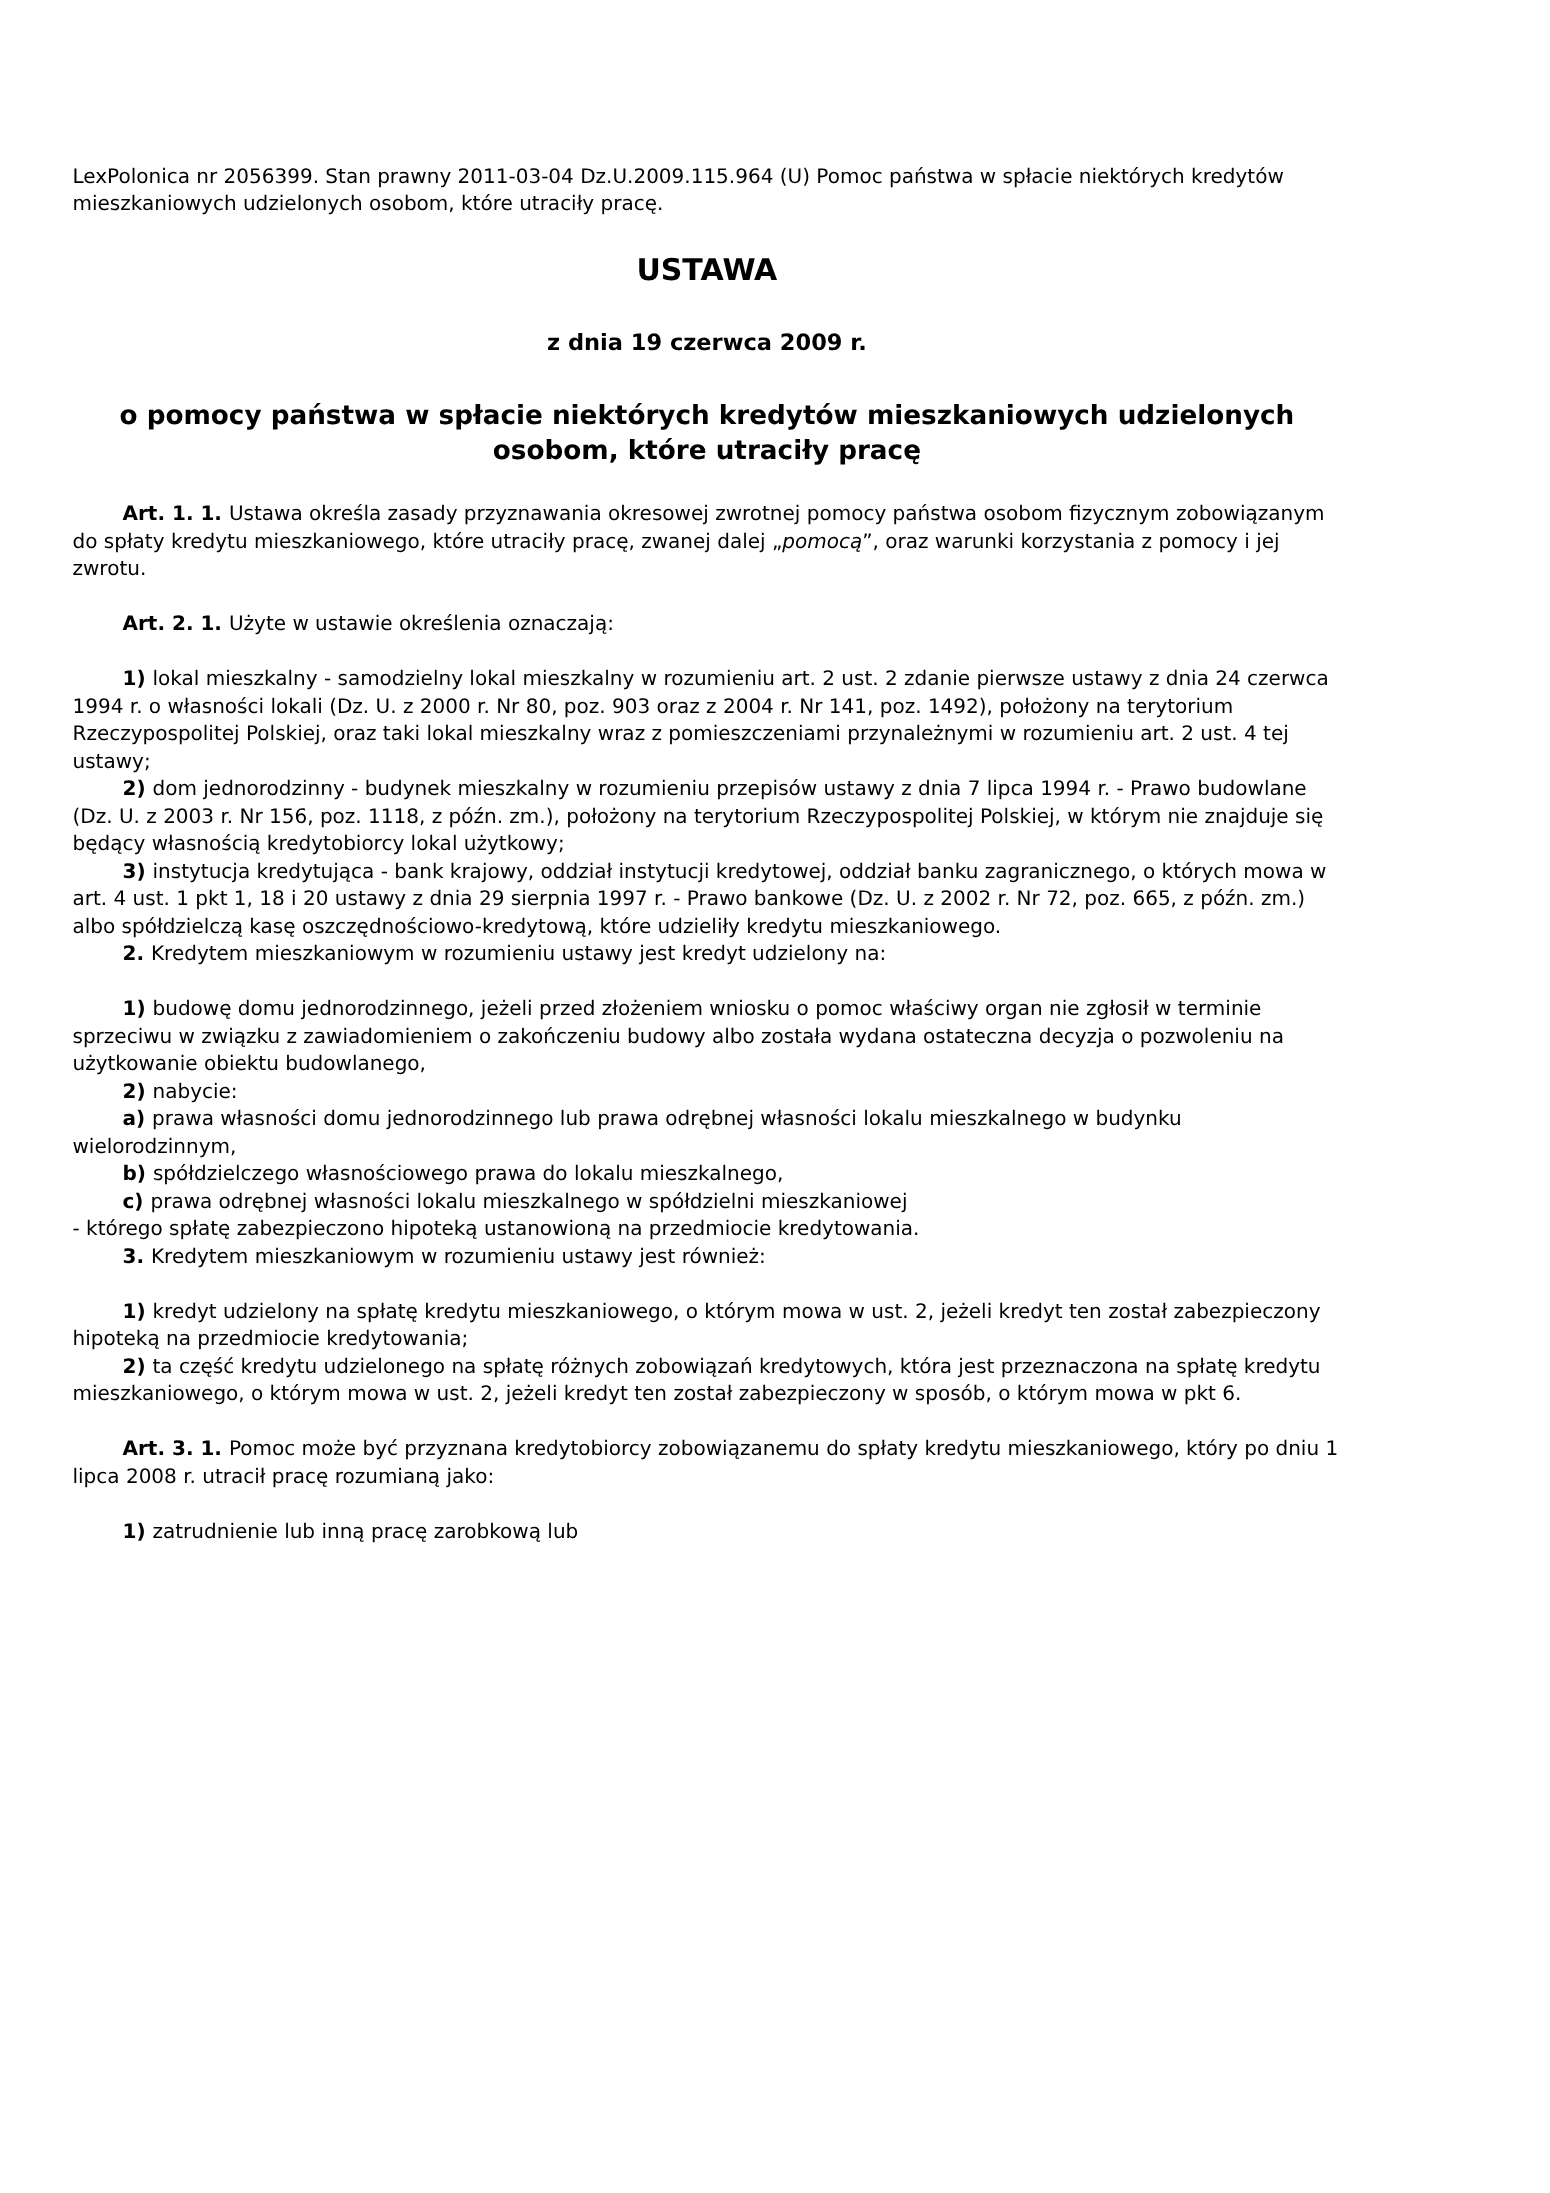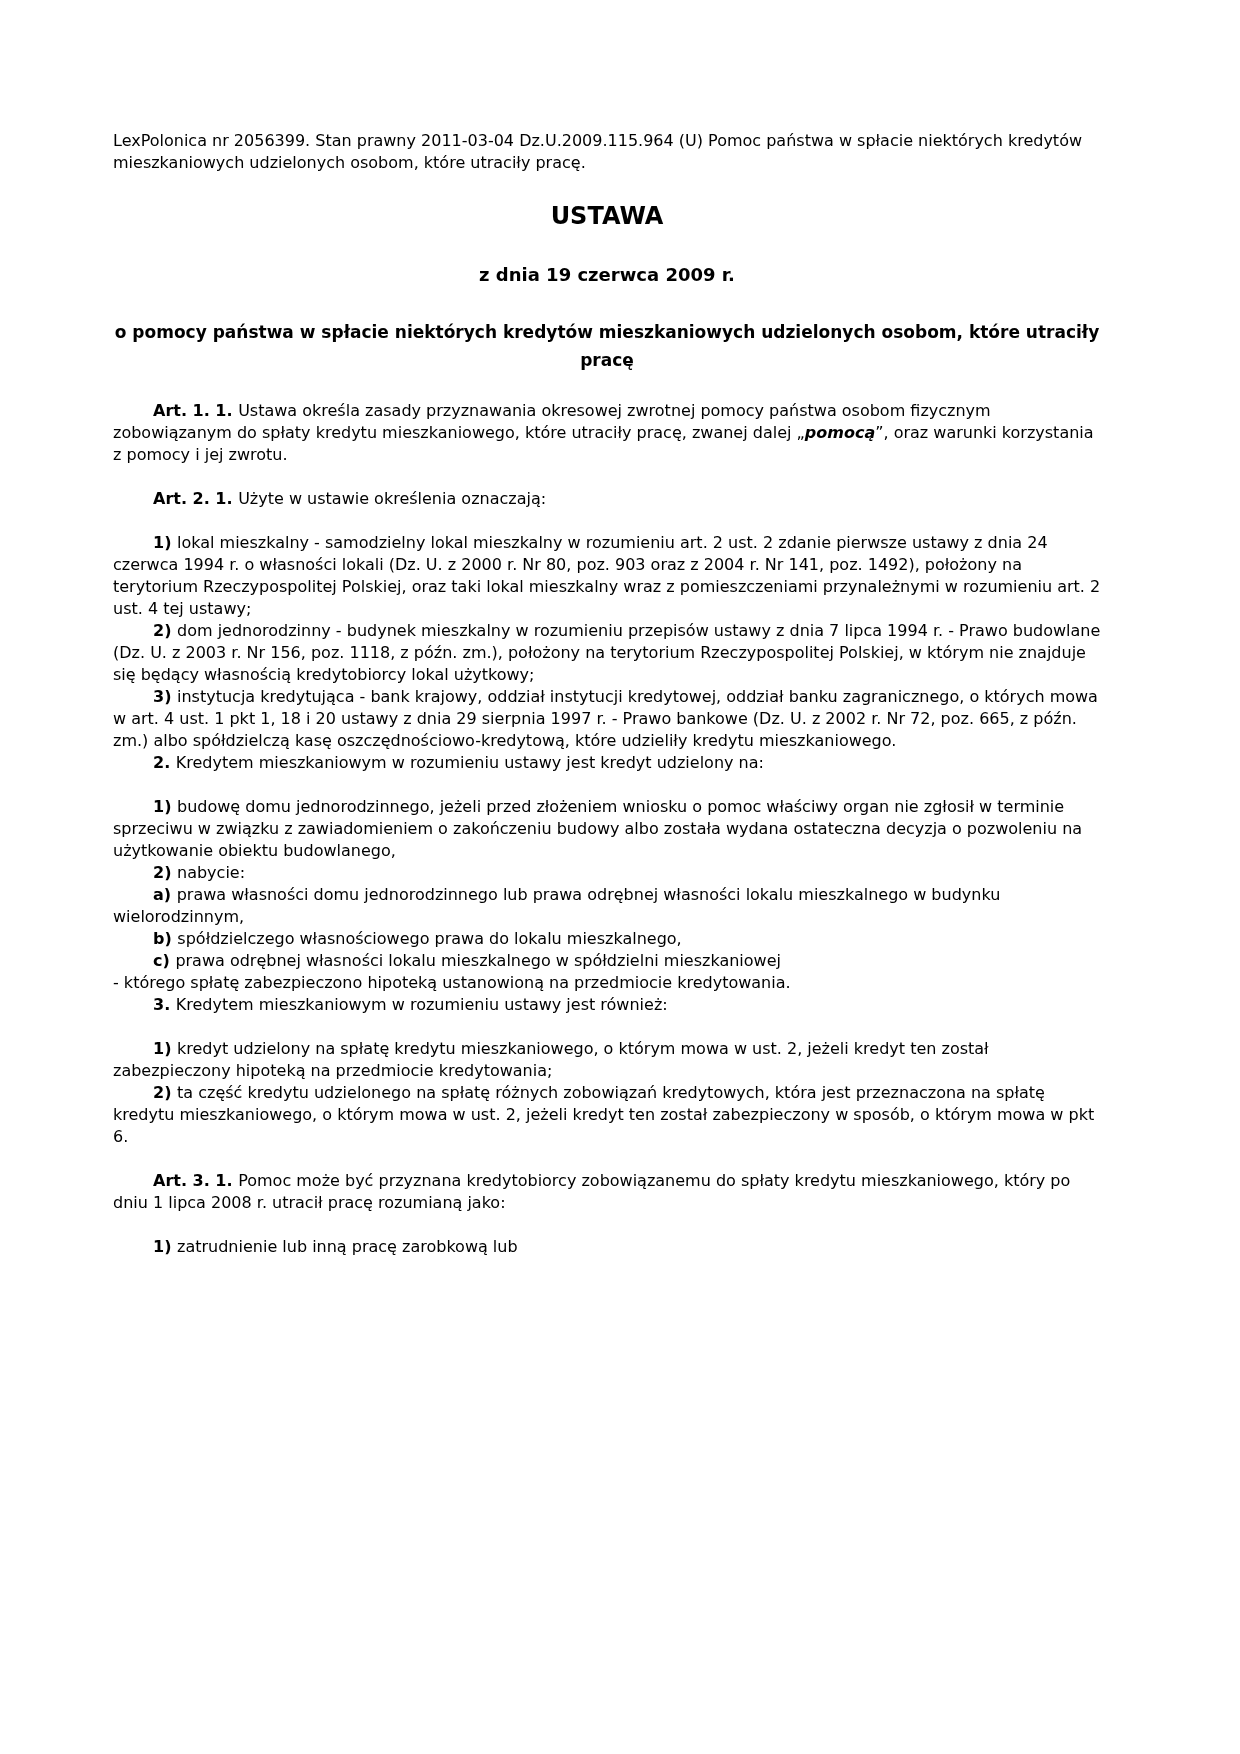--- a/index.html
+++ b/index.html
@@ -11,22 +11,21 @@
     width: 1240px;
     height: 1754px;
     font-family: "DejaVu Sans", "Liberation Sans", sans-serif;
     color: #000000;
     overflow: hidden;
   }
   .page {
     box-sizing: border-box;
     width: 1208px;
     height: 1754px;
-    padding: 130px 135px 40px 85px;
-    margin-left: 28px;
+    padding: 130px 135px 40px 58px;
   }
   .note {
     font-size: 16px;
     line-height: 22px;
     margin: 0;
   }
   .act-title {
     text-align: center;
     font-size: 24px;
     line-height: 28px;
@@ -35,38 +34,38 @@
   }
   .act-date {
     text-align: center;
     font-size: 18px;
     line-height: 26px;
     font-weight: bold;
     margin: 32px 0 0 0;
   }
   .act-subject {
     text-align: center;
-    font-size: 17px;
+    font-size: 21px;
     line-height: 28px;
     font-weight: bold;
     margin: 30px 0 0 0;
   }
   .doc-body {
     margin-top: 26px;
   }
   .para {
     font-size: 16px;
     line-height: 22px;
     margin: 0;
     text-align: left;
   }
   .para.indent { text-indent: 40px; }
   .para.gap    { margin-top: 22px; }
   .b { font-weight: bold; }
-  .i { font-style: italic; font-weight: bold; }
+  .i { font-style: italic; }
 </style>
 </head>
 <body>
 
 <div class="page">
   <p class="note">LexPolonica nr 2056399. Stan prawny 2011-03-04 Dz.U.2009.115.964 (U) Pomoc państwa w spłacie niektórych kredytów mieszkaniowych udzielonych osobom, które utraciły pracę.</p>
 
   <h1 class="act-title">USTAWA</h1>
 
   <h2 class="act-date">z dnia 19 czerwca 2009 r.</h2>

